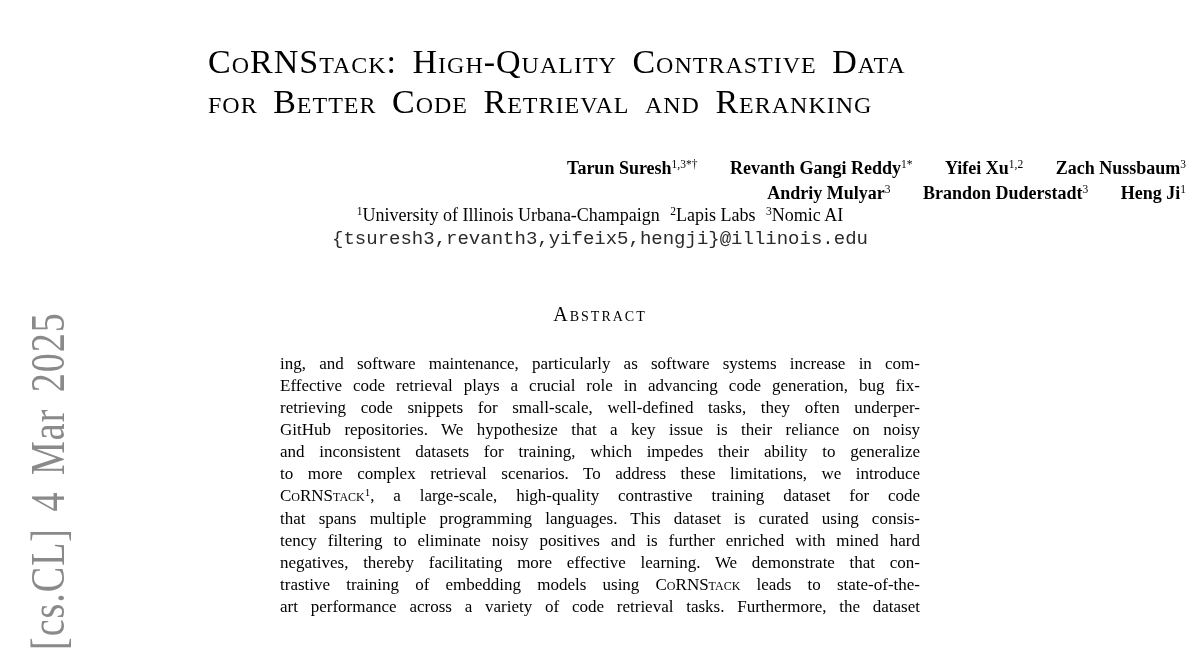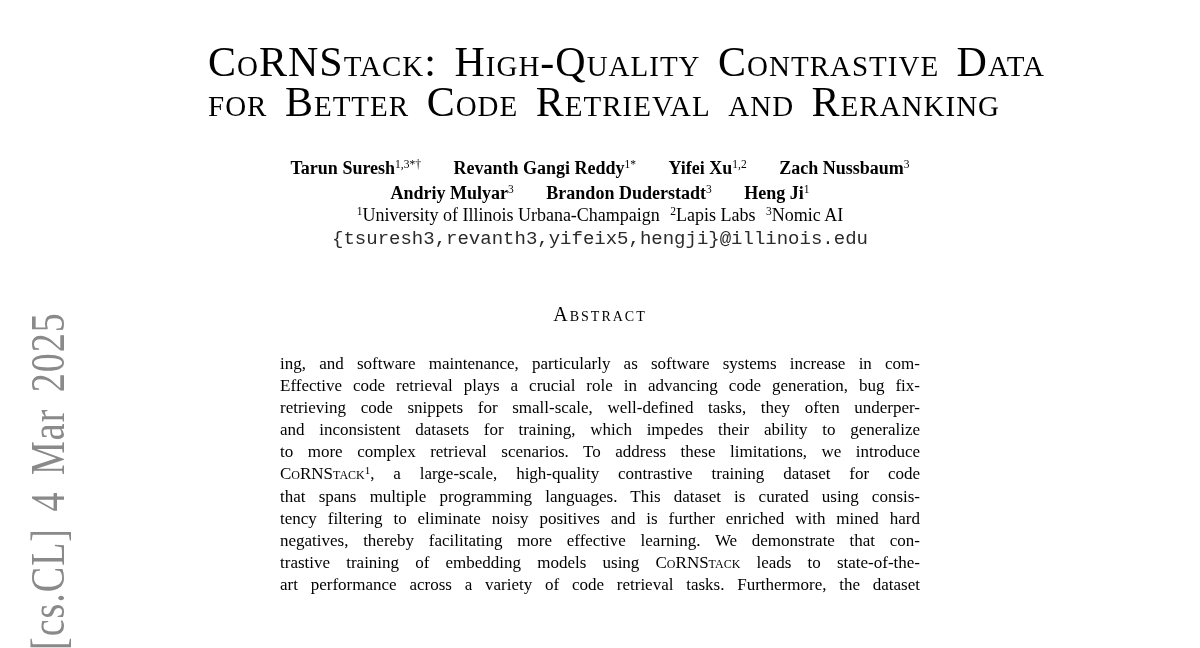--- a/index.html
+++ b/index.html
@@ -12,28 +12,28 @@
   .watermark {
     position:absolute; left:21px; top:650px;
     transform-origin:0 0; transform:rotate(-90deg) scaleY(1.3);
     font-size:38px; line-height:40px; color:#8a8a8a;
     white-space:nowrap; letter-spacing:1px; word-spacing:6px;
   }
 
   
   .title {
     position:absolute; left:208px; top:42px; margin:0;
-    font-size:42px; line-height:40px; font-weight:400;
+    font-size:34px; line-height:40px; font-weight:400;
     font-variant:small-caps; letter-spacing:1px; word-spacing:6px;
     white-space:nowrap; color:#000000;
   }
   .title-line { display:block; }
 
   
-  .authors { position:absolute; left:0; top:157px; width:1200px; text-align:center;
+  .authors { position:absolute; left:0; top:157px; width:1200px; text-align:right;
              font-size:18px; line-height:23px; color:#000000; }
   .author { margin:0 14px; white-space:nowrap; }
   .author b { font-weight:bold; }
   .asup { font-size:11.5px; position:relative; top:-6px; font-weight:400; }
 
   
   .affils { position:absolute; left:0; top:204px; width:1200px; text-align:center;
             font-size:18px; line-height:23px; color:#000000; }
   .affil { margin:0 3px; white-space:nowrap; }
 
@@ -84,20 +84,21 @@
   </div>
 
   <div class="email">{tsuresh3,revanth3,yifeix5,hengji}@illinois.edu</div>
 
   <div class="abs-head">Abstract</div>
 
   <div class="abs-body">
     <div class="abs-line">ing, and software maintenance, particularly as software systems increase in com-</div>
     <div class="abs-line">Effective code retrieval plays a crucial role in advancing code generation, bug fix-</div>
     <div class="abs-line">retrieving code snippets for small-scale, well-defined tasks, they often underper-</div>
+    <div class="abs-line">GitHub repositories. We hypothesize that a key issue is their reliance on noisy</div>
     <div class="abs-line">and inconsistent datasets for training, which impedes their ability to generalize</div>
     <div class="abs-line">to more complex retrieval scenarios. To address these limitations, we introduce</div>
     <div class="abs-line"><span class="sc">CoRNStack</span><span class="fnsup">1</span><span>, a large-scale, high-quality contrastive training dataset for code</span></div>
     <div class="abs-line">that spans multiple programming languages. This dataset is curated using consis-</div>
     <div class="abs-line">tency filtering to eliminate noisy positives and is further enriched with mined hard</div>
     <div class="abs-line">negatives, thereby facilitating more effective learning. We demonstrate that con-</div>
     <div class="abs-line"><span>trastive training of embedding models using </span><span class="sc">CoRNStack</span><span> leads to state-of-the-</span></div>
     <div class="abs-line">art performance across a variety of code retrieval tasks. Furthermore, the dataset</div>
   </div>
 

